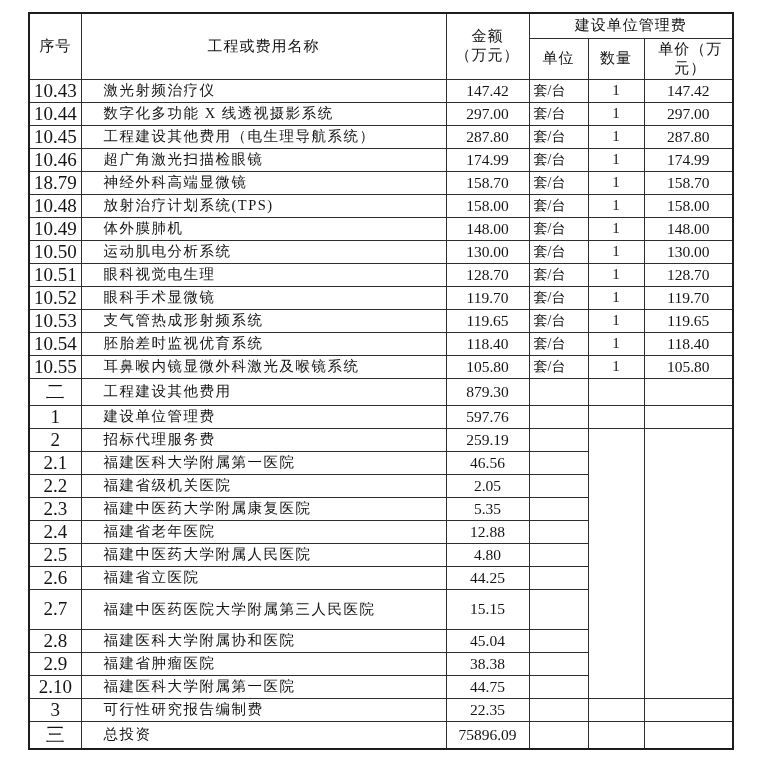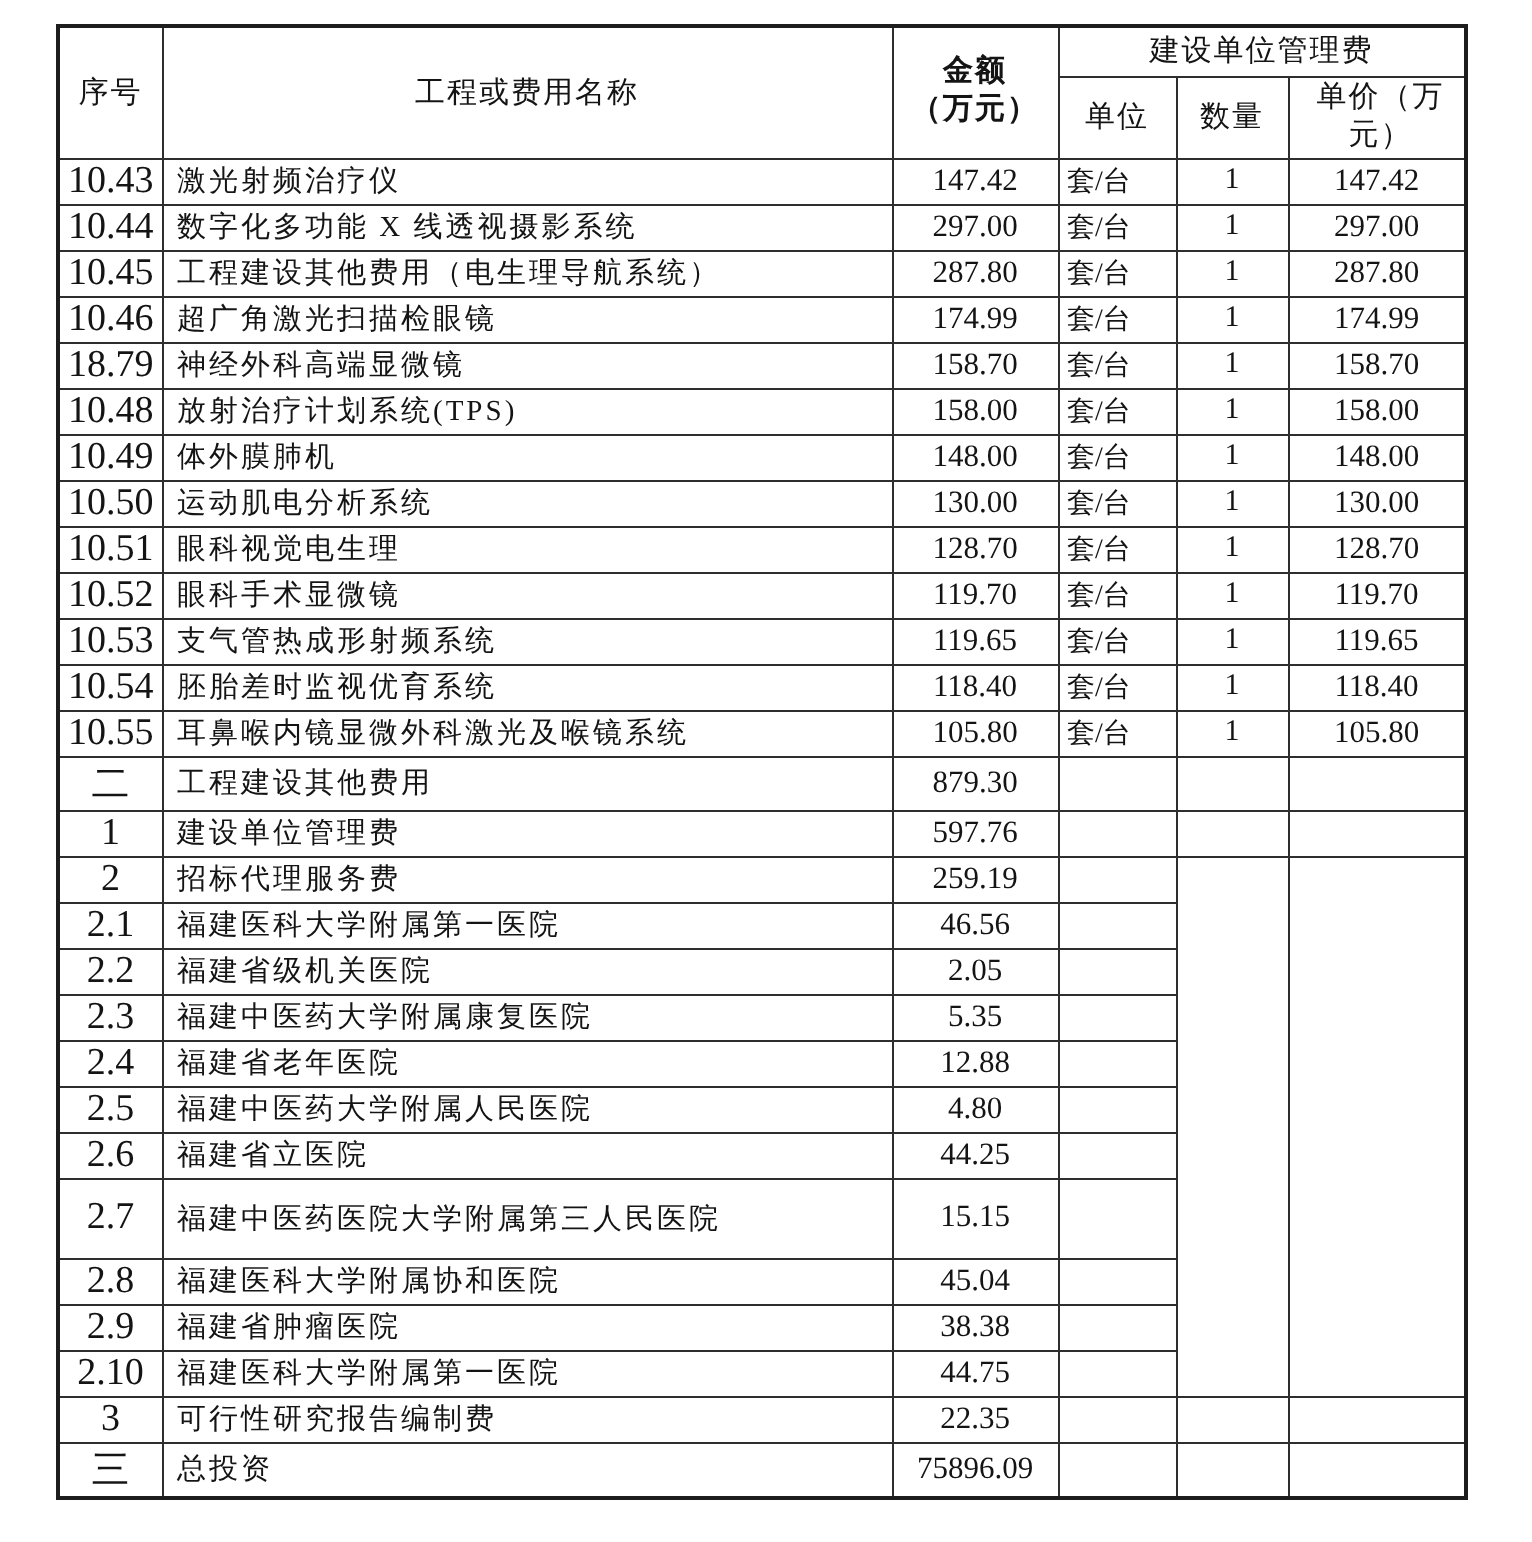--- a/index.html
+++ b/index.html
@@ -38,25 +38,25 @@
   }
   .cost-table thead tr.h1 { height: 25px; }
   .cost-table thead tr.h2 { height: 41px; }
   .cost-table thead th {
     text-align: center;
     vertical-align: middle;
     font-size: 15px;
     letter-spacing: 1px;
   }
   th.h-price { text-align: left; padding-left: 8px; line-height: 19px; }
-  th.h-amount { line-height: 19px; font-weight: bold; }
+  th.h-amount { line-height: 19px; }
   .cost-table tbody tr { height: 23px; }
   .cost-table tbody tr.tall { height: 40px; }
   td.c-no     { text-align: center; font-size: 19px; }
-  td.c-name   { text-align: left; padding-left: 7px; font-size: 14.5px; letter-spacing: 1.5px; white-space: nowrap; }
+  td.c-name   { text-align: left; padding-left: 22px; font-size: 14.5px; letter-spacing: 1.5px; white-space: nowrap; }
   td.c-amount { text-align: center; font-size: 15.5px; }
   td.c-unit   { text-align: left; font-size: 14px; }
   td.c-qty    { text-align: center; font-size: 15px; }
   td.c-price  { text-align: center; font-size: 15.5px; }
 </style>
 </head>
 <body>
 
 <div class="page">
   <table class="cost-table">

